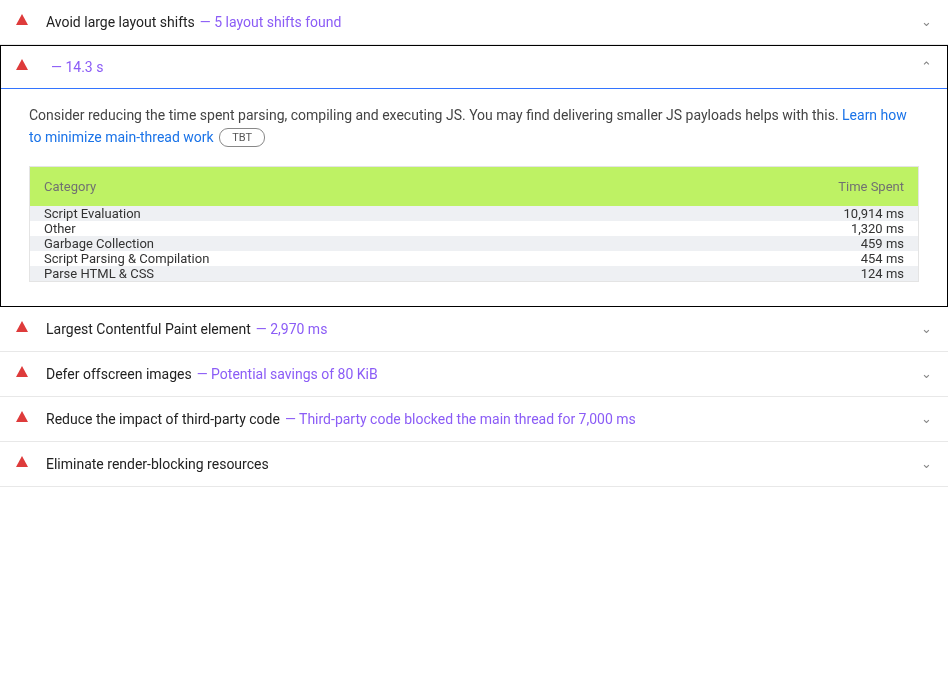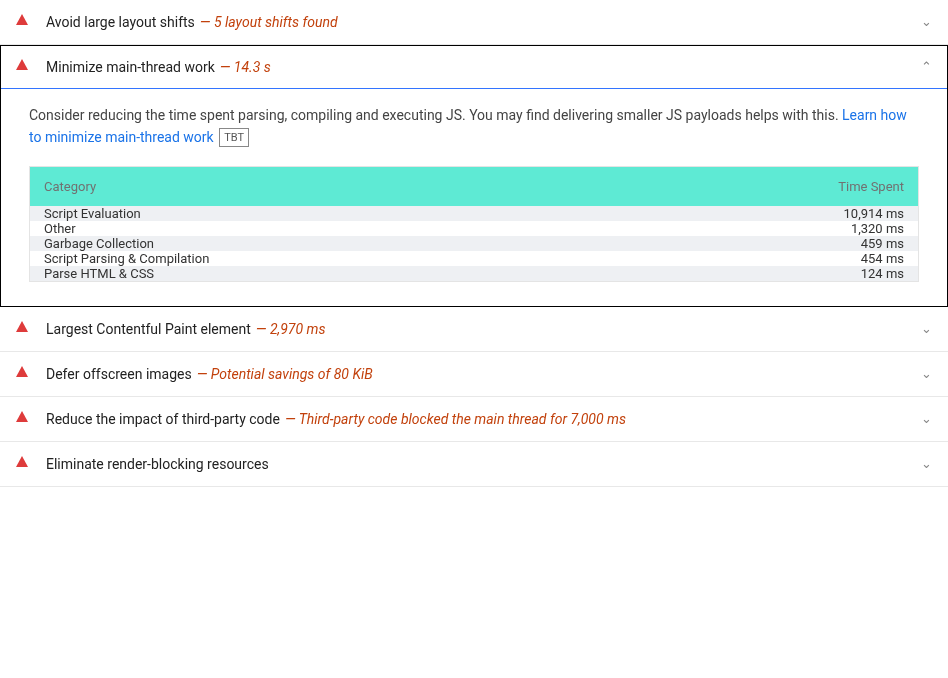--- a/index.html
+++ b/index.html
@@ -41,23 +41,22 @@
       border-left: 6px solid transparent;
       border-right: 6px solid transparent;
       border-bottom: 11px solid #de3b3b;
       flex-shrink: 0;
       margin-right: 18px;
     }
     .audit-title {
       color: #222;
     }
     .audit-value {
-      color: #c2410c;
+      color: #8b5cf6;
       margin-left: 5px;
-      font-style: italic;
     }
     .audit-value::before {
       content: "— ";
     }
     .chevron {
       margin-left: auto;
       color: #888;
       font-size: 13px;
       flex-shrink: 0;
     }
@@ -70,39 +69,39 @@
       margin-bottom: 18px;
     }
     .link {
       color: #1a73e8;
       text-decoration: none;
       cursor: pointer;
     }
     .badge {
       display: inline-block;
       border: 1px solid #888;
-      border-radius: 0;
-      padding: 0 4px;
+      border-radius: 9px;
+      padding: 0 12px;
       font-size: 11px;
       color: #555;
       vertical-align: 1px;
       margin-left: 2px;
     }
     .category-table {
       width: 100%;
       border-collapse: collapse;
       border: 1px solid #e4e4e4;
     }
     .category-table th {
       text-align: left;
       font-weight: 400;
       color: #717171;
       font-size: 13px;
       padding: 12px 14px;
-      background: #5eead4;
+      background: #bef264;
     }
     .category-table th:last-child {
       text-align: right;
     }
     .category-table td {
       padding: 0 14px;
       font-size: 13px;
       color: #333;
     }
     .category-table td:last-child {
@@ -125,21 +124,20 @@
       <span class="triangle-icon"></span>
       <span class="audit-title">Avoid large layout shifts</span>
       <span class="audit-value">5 layout shifts found</span>
       <span class="chevron">⌄</span>
     </div>
   </div>
 
   <div class="audit-item expanded">
     <div class="audit-header">
       <span class="triangle-icon"></span>
-      <span class="audit-title">Minimize main-thread work</span>
       <span class="audit-value">14.3 s</span>
       <span class="chevron">⌃</span>
     </div>
     <div class="audit-body">
       <p class="description">
         <span>Consider reducing the time spent parsing, compiling and executing JS. You may find delivering smaller JS payloads helps with this. </span><a class="link">Learn how to minimize main-thread work</a>
         <span class="badge">TBT</span>
       </p>
       <table class="category-table">
         <thead>

